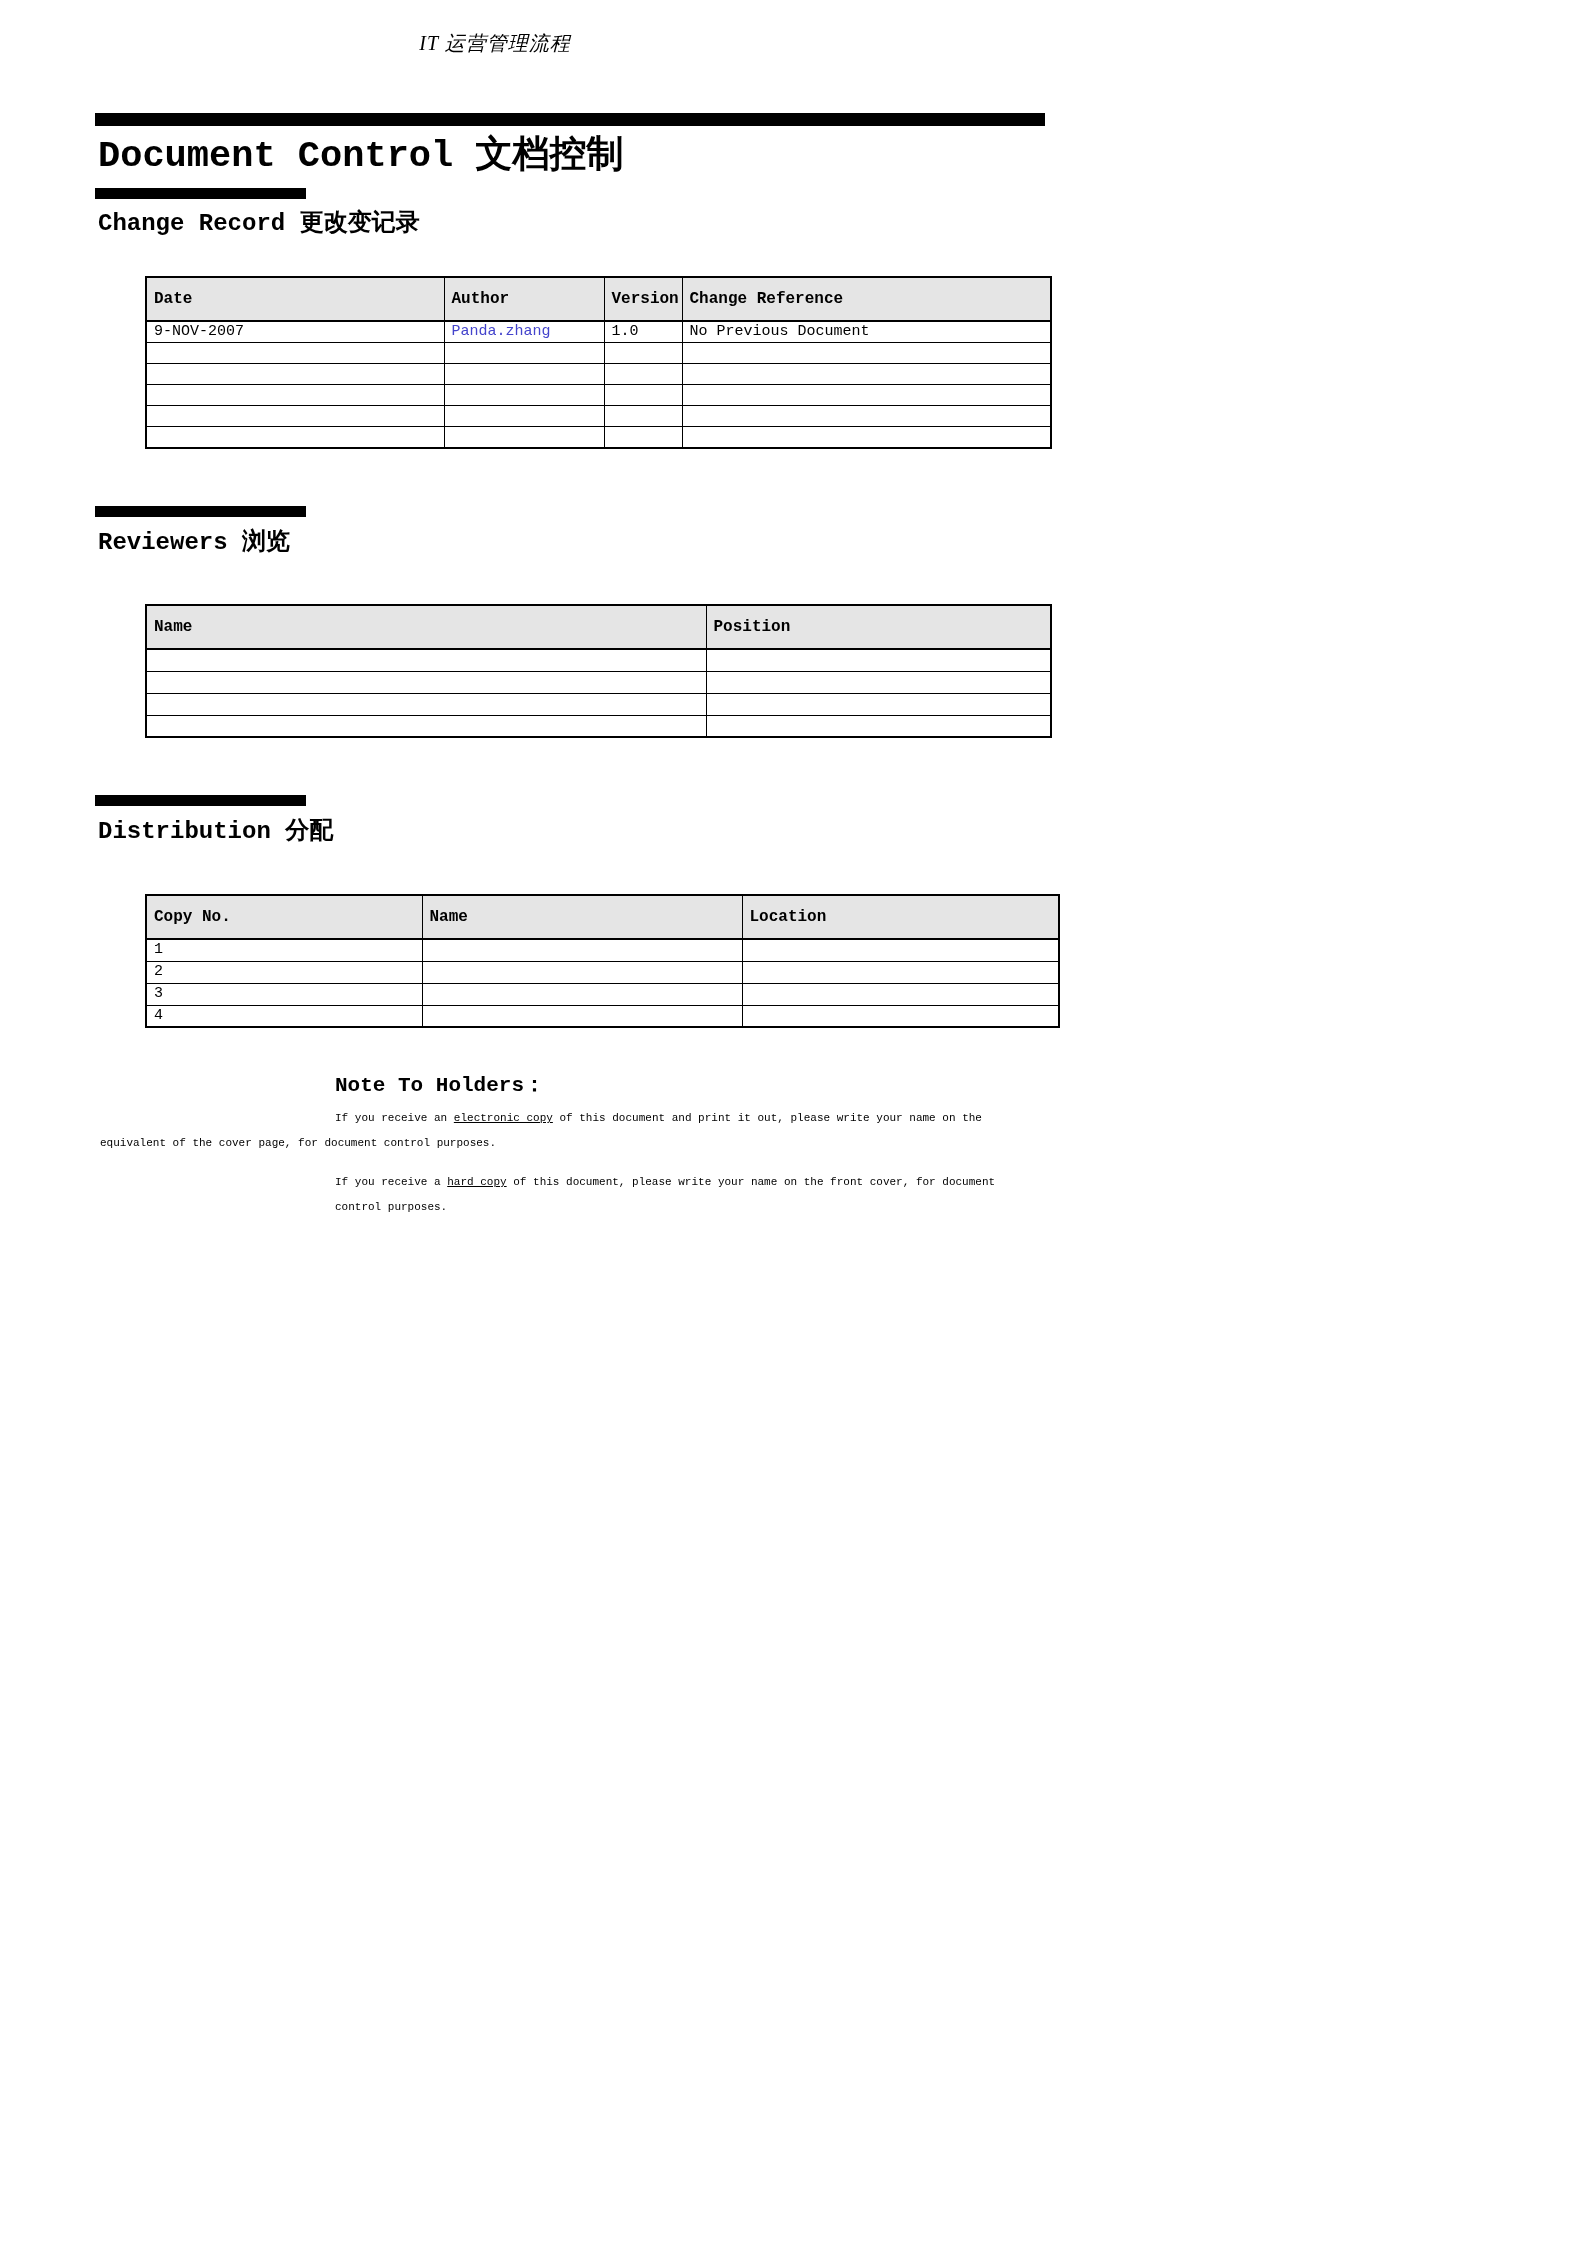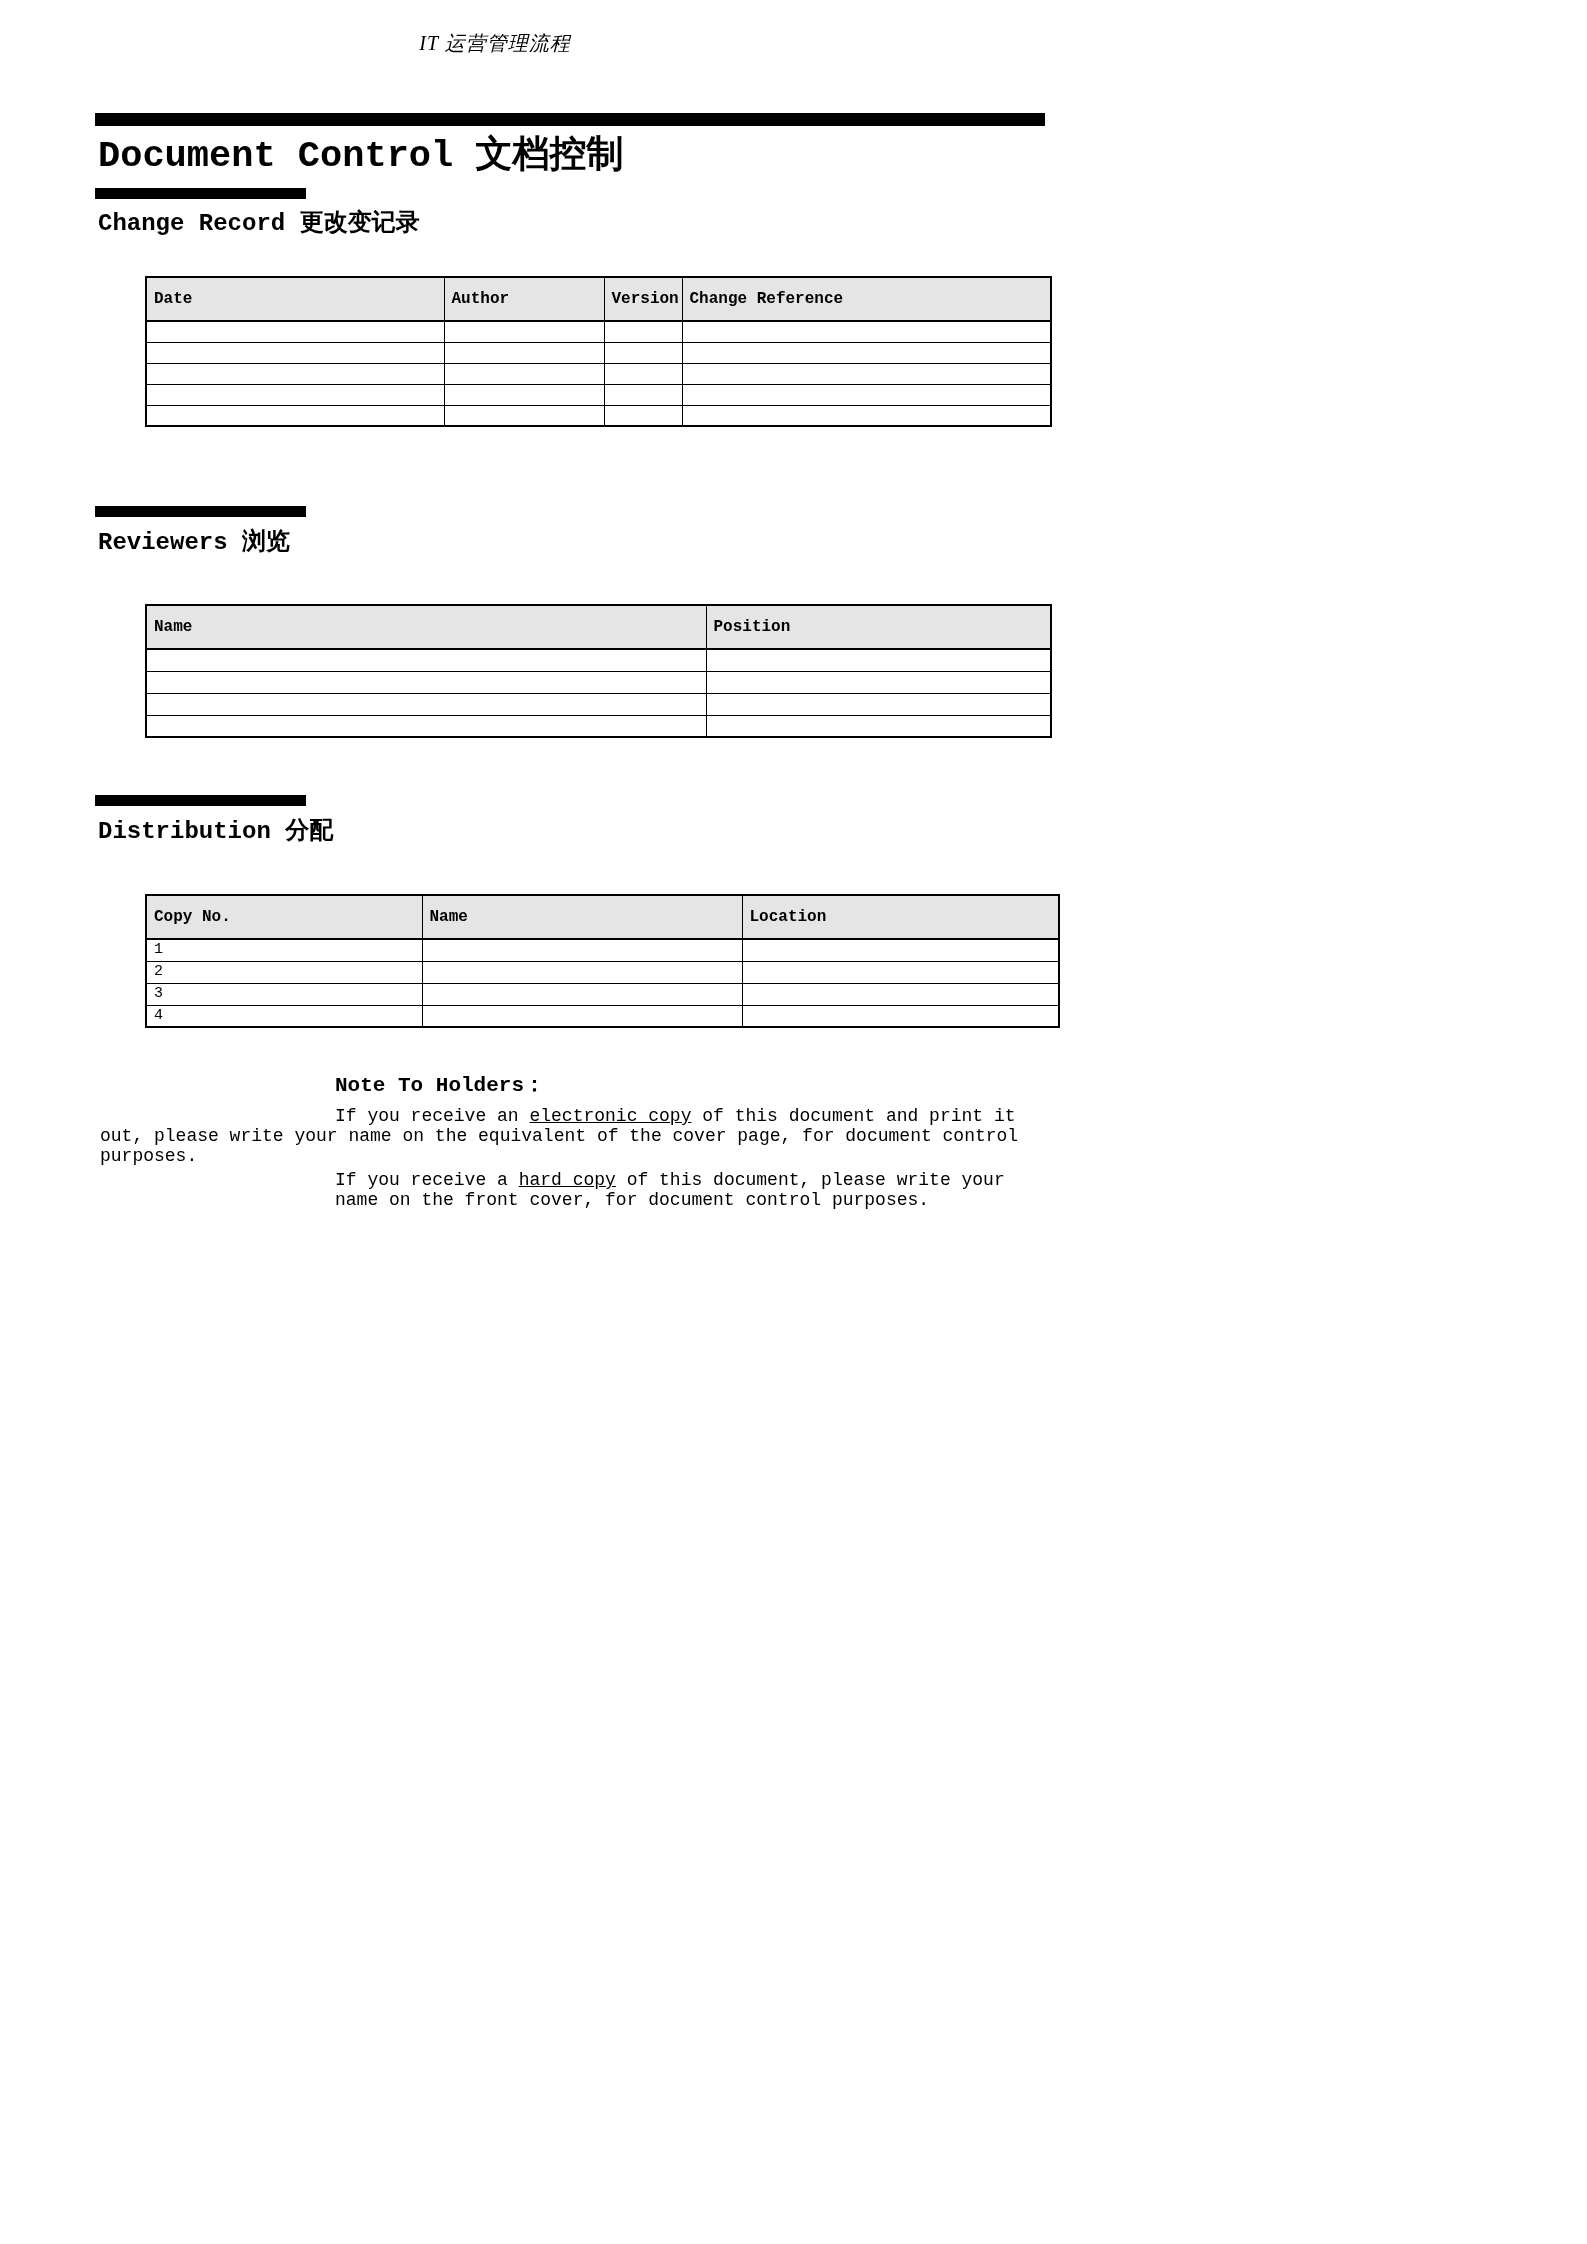--- a/index.html
+++ b/index.html
@@ -54,21 +54,21 @@
   #table-change       { top: 276px; left: 145px; width: 905px; border-radius: 31px; }
   #table-reviewers    { top: 604px; left: 145px; width: 905px; }
   #table-distribution { top: 894px; left: 145px; width: 913px; }
 
   .link { color: #4444cc; cursor: pointer; }
 
   .note-heading {
     position: absolute; top: 1070px; left: 335px; margin: 0;
     font-size: 21px; font-weight: bold; white-space: nowrap;
   }
-  .note-para { position: absolute; margin: 0; font-size: 18px; line-height: 20px; }
+  .note-para { position: absolute; margin: 0; font-size: 11px; line-height: 25px; }
   #para1 { top: 1106px; left: 100px; width: 945px; text-indent: 235px; }
   #para2 { top: 1170px; left: 335px; width: 712px; }
   .u { text-decoration: underline; }
 </style>
 </head>
 <body>
 
 <div class="page">
 
   <div class="doc-header">IT 运营管理流程</div>
@@ -89,20 +89,26 @@
     <thead>
       <tr>
         <th>Date</th>
         <th>Author</th>
         <th>Version</th>
         <th>Change Reference</th>
       </tr>
     </thead>
     <tbody>
       <tr>
+        <td>9-NOV-2007</td>
+        <td><span class="link">Panda.zhang</span></td>
+        <td>1.0</td>
+        <td>No Previous Document</td>
+      </tr>
+      <tr>
         <td></td>
         <td></td>
         <td></td>
         <td></td>
       </tr>
       <tr>
         <td></td>
         <td></td>
         <td></td>
         <td></td>

